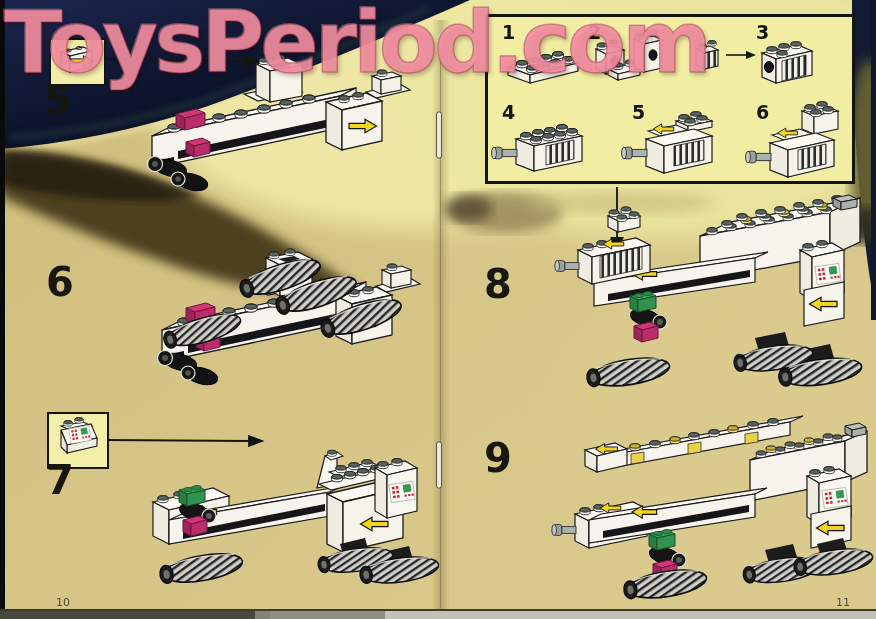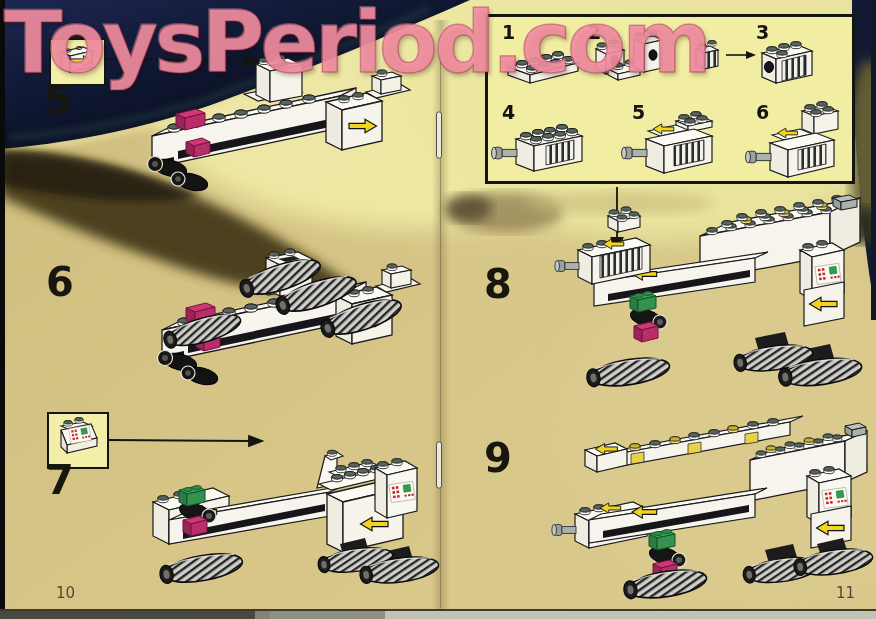--- a/index.html
+++ b/index.html
@@ -5,21 +5,21 @@
   html,body{margin:0;padding:0;background:#222;}
   #page{position:relative;width:876px;height:619px;overflow:hidden;
         background:#d5c488;font-family:"DejaVu Sans",sans-serif;}
   #page svg{overflow:visible;display:block;}
   .abs{position:absolute;}
   .bg{left:0;top:0;z-index:0;}
   .content{z-index:10;}
   .stepnum{font-weight:800;font-size:40px;line-height:1;color:#17170f;
            letter-spacing:1px;z-index:12;}
   .partnum{font-weight:800;font-size:19px;line-height:1;color:#14140e;z-index:12;}
-  .pagenum{font-size:15px;color:#4f4c33;z-index:12;}
+  .pagenum{font-size:11px;color:#4f4c33;z-index:12;margin-top:12px;}
   .callout{border:2px solid #15150f;background:#f3efa8;z-index:11;}
   .partsbox{border:3px solid #15150f;background:#f1eda2;z-index:11;}
   .watermark{left:4px;top:-8px;font-size:86px;font-weight:bold;letter-spacing:-4px;
              white-space:nowrap;color:rgba(243,139,158,0.88);z-index:40;
              -webkit-text-stroke:1.5px rgba(150,40,60,0.40);
              text-shadow:2px 3px 4px rgba(40,5,15,0.28),-1px -1px 0 rgba(255,255,255,0.30);
              pointer-events:none;}
 </style>
 </head>
 <body>

